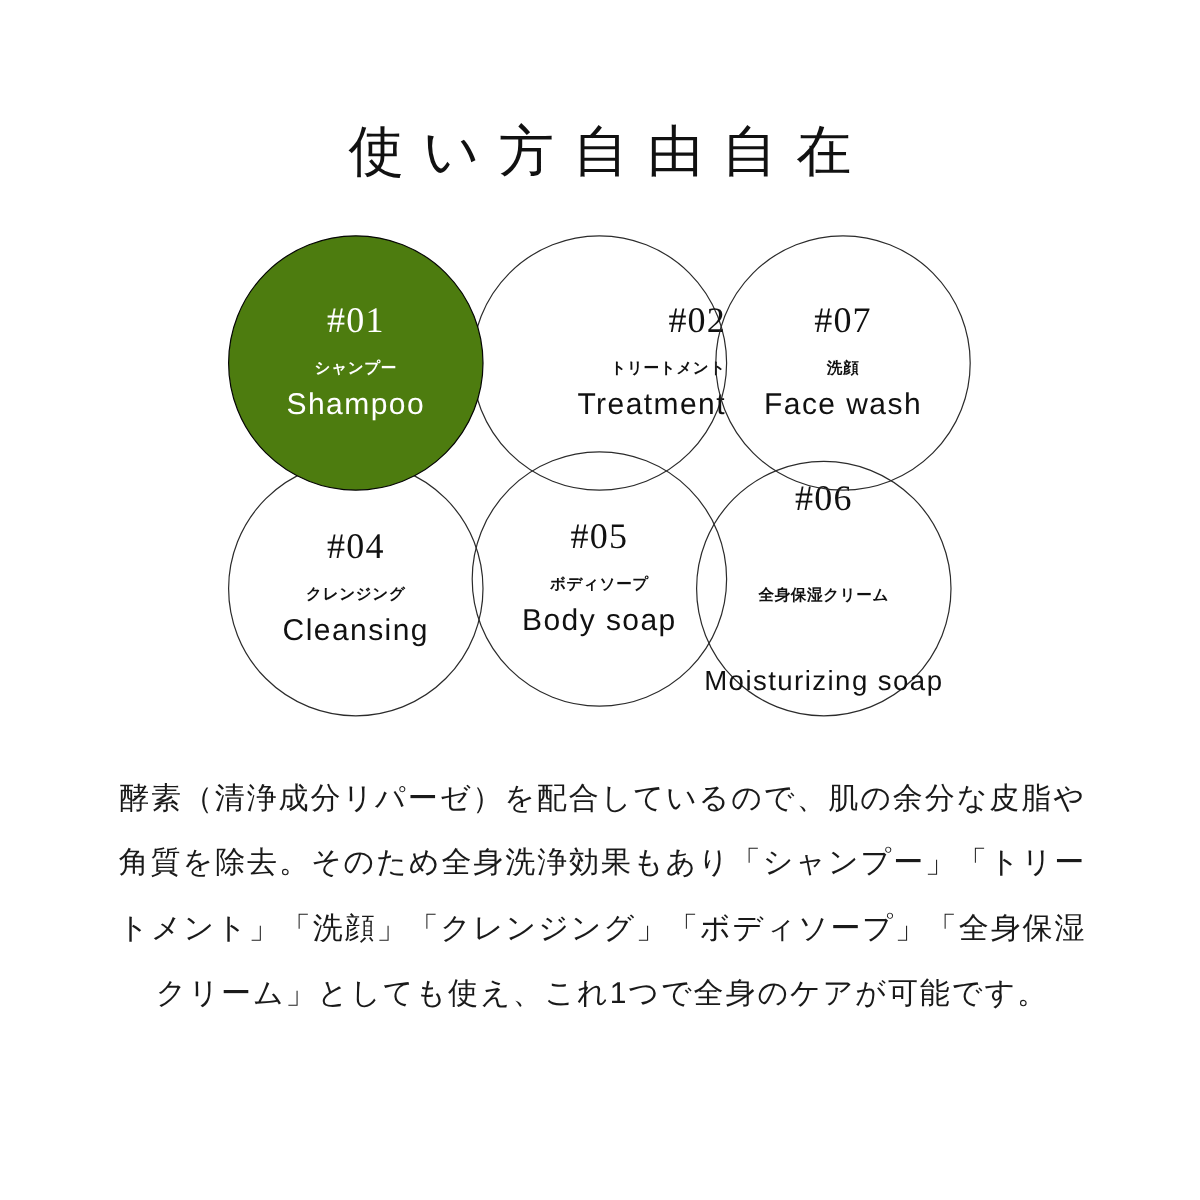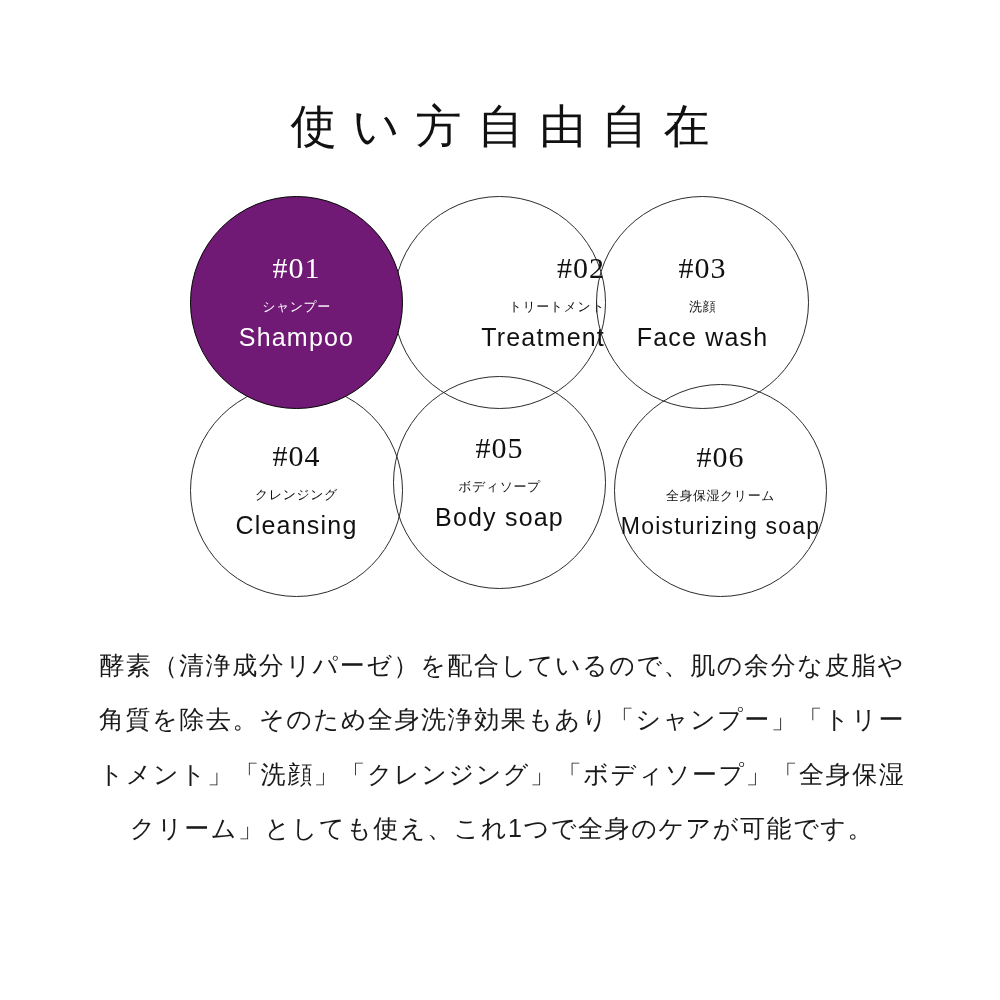--- a/index.html
+++ b/index.html
@@ -52,56 +52,57 @@
     border: 1px solid #2b2b2b;
     box-sizing: border-box;
     display: flex;
     flex-direction: column;
     align-items: center;
     justify-content: center;
     text-align: center;
     background: transparent;
   }
   .circle.filled {
-    background: #701a75;
+    background: #4d7c0f;
     border-color: #050505;
     color: #ffffff;
     z-index: 3;
   }
   .circle .num {
     font-family: "Liberation Serif", serif;
     font-size: 30px;
     line-height: 1;
     letter-spacing: 1px;
     margin-bottom: 16px;
   }
   .circle .jp {
     font-size: 13px;
     line-height: 1.2;
     letter-spacing: 0.5px;
     margin-bottom: 9px;
+    font-weight: bold;
   }
   .circle .en {
     font-size: 25px;
     line-height: 1.15;
     letter-spacing: 1.2px;
     font-weight: 400;
   }
   .circle .en.small {
     font-size: 23px;
   }
 
   
   #c1 { left: 0px;   top: 0px;   }
   #c2 { left: 203px; top: 0px; align-items: flex-end;   }
   #c3 { left: 406px; top: 0px;   }
   
   #c4 { left: 0px;   top: 188px; }
   #c5 { left: 203px; top: 180px; }
-  #c6 { left: 424px; top: 188px; }
+  #c6 { left: 390px; top: 188px; gap: 41px; }
 
   
   .paragraph {
     position: absolute;
     top: 638px;
     left: 88px;
     width: 828px;
     font-size: 25px;
     line-height: 2.17;
     letter-spacing: 1.6px;
@@ -136,21 +137,21 @@
       <div class="en small">Moisturizing soap</div>
     </div>
 
     <div class="circle" id="c2">
       <div class="num">#02</div>
       <div class="jp">トリートメント</div>
       <div class="en">Treatment</div>
     </div>
 
     <div class="circle" id="c3">
-      <div class="num">#03</div>
+      <div class="num">#07</div>
       <div class="jp">洗顔</div>
       <div class="en">Face wash</div>
     </div>
 
     <div class="circle filled" id="c1">
       <div class="num">#01</div>
       <div class="jp">シャンプー</div>
       <div class="en">Shampoo</div>
     </div>
 

